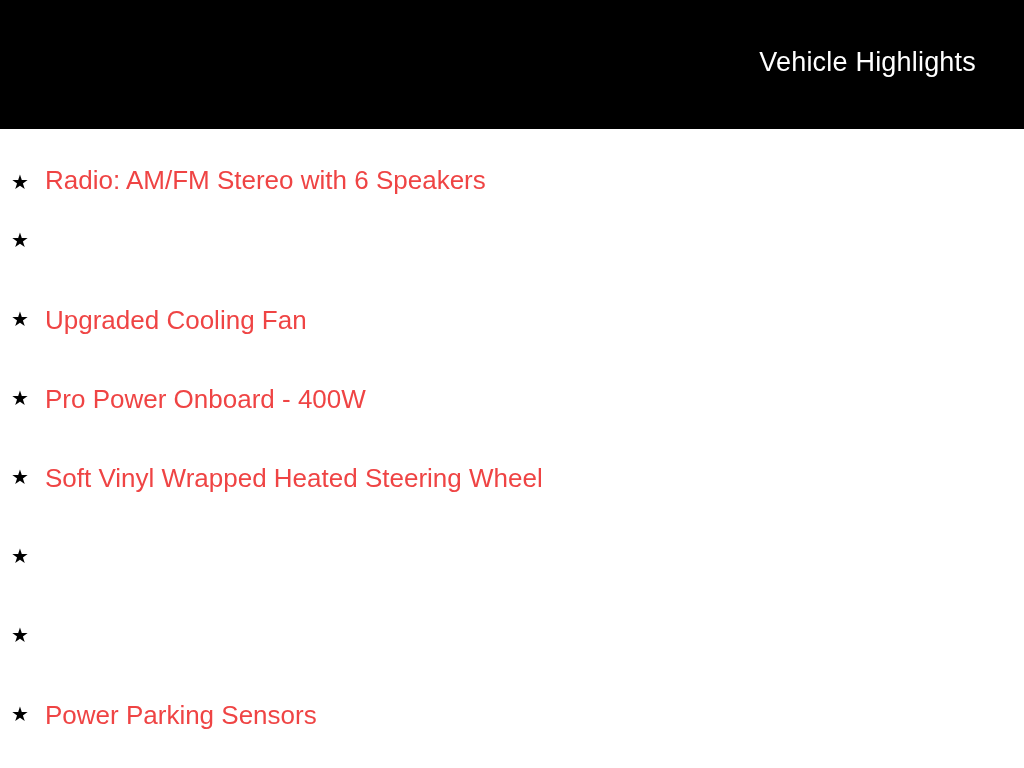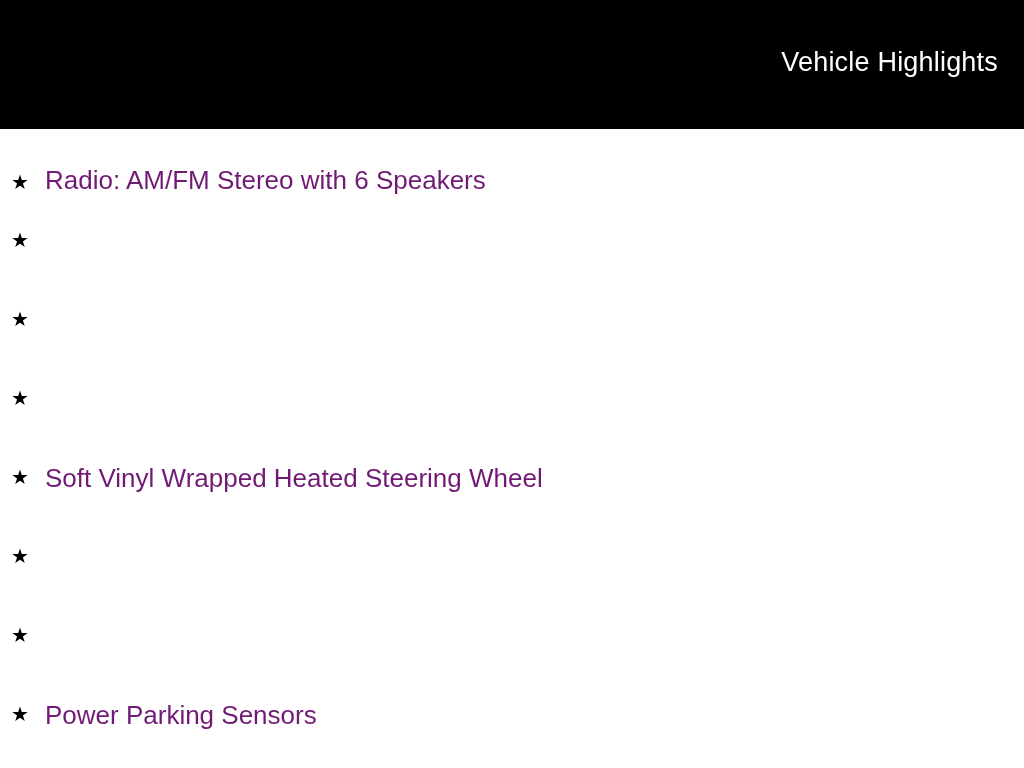--- a/index.html
+++ b/index.html
@@ -23,21 +23,21 @@
     position: absolute;
     top: 0;
     left: 0;
     width: 1024px;
     height: 129px;
     background: #000000;
     display: flex;
     align-items: center;
     justify-content: flex-end;
     box-sizing: border-box;
-    padding-right: 26px;
+    padding-right: 48px;
   }
   .header-title {
     color: #ffffff;
     font-size: 27px;
     font-weight: 400;
     line-height: 1;
     letter-spacing: 0.2px;
     position: relative;
     top: -2px;
     white-space: nowrap;
@@ -69,21 +69,21 @@
     color: #000000;
     width: 34px;
     flex: 0 0 34px;
     display: inline-block;
     position: relative;
     top: -1px;
   }
   .highlight-label {
     font-size: 26px;
     line-height: 1;
-    color: #701a75;
+    color: #ef4444;
     font-weight: 400;
     white-space: nowrap;
   }
 </style>
 </head>
 <body>
 
 <div class="page">
 
   <div class="header-banner">
@@ -96,24 +96,26 @@
       <span class="bullet-star">★</span>
       <span class="highlight-label">Radio: AM/FM Stereo with 6 Speakers</span>
     </li>
 
     <li class="highlight-item">
       <span class="bullet-star">★</span>
     </li>
 
     <li class="highlight-item">
       <span class="bullet-star">★</span>
+      <span class="highlight-label">Upgraded Cooling Fan</span>
     </li>
 
     <li class="highlight-item">
       <span class="bullet-star">★</span>
+      <span class="highlight-label">Pro Power Onboard - 400W</span>
     </li>
 
     <li class="highlight-item">
       <span class="bullet-star">★</span>
       <span class="highlight-label">Soft Vinyl Wrapped Heated Steering Wheel</span>
     </li>
 
     <li class="highlight-item">
       <span class="bullet-star">★</span>
     </li>

